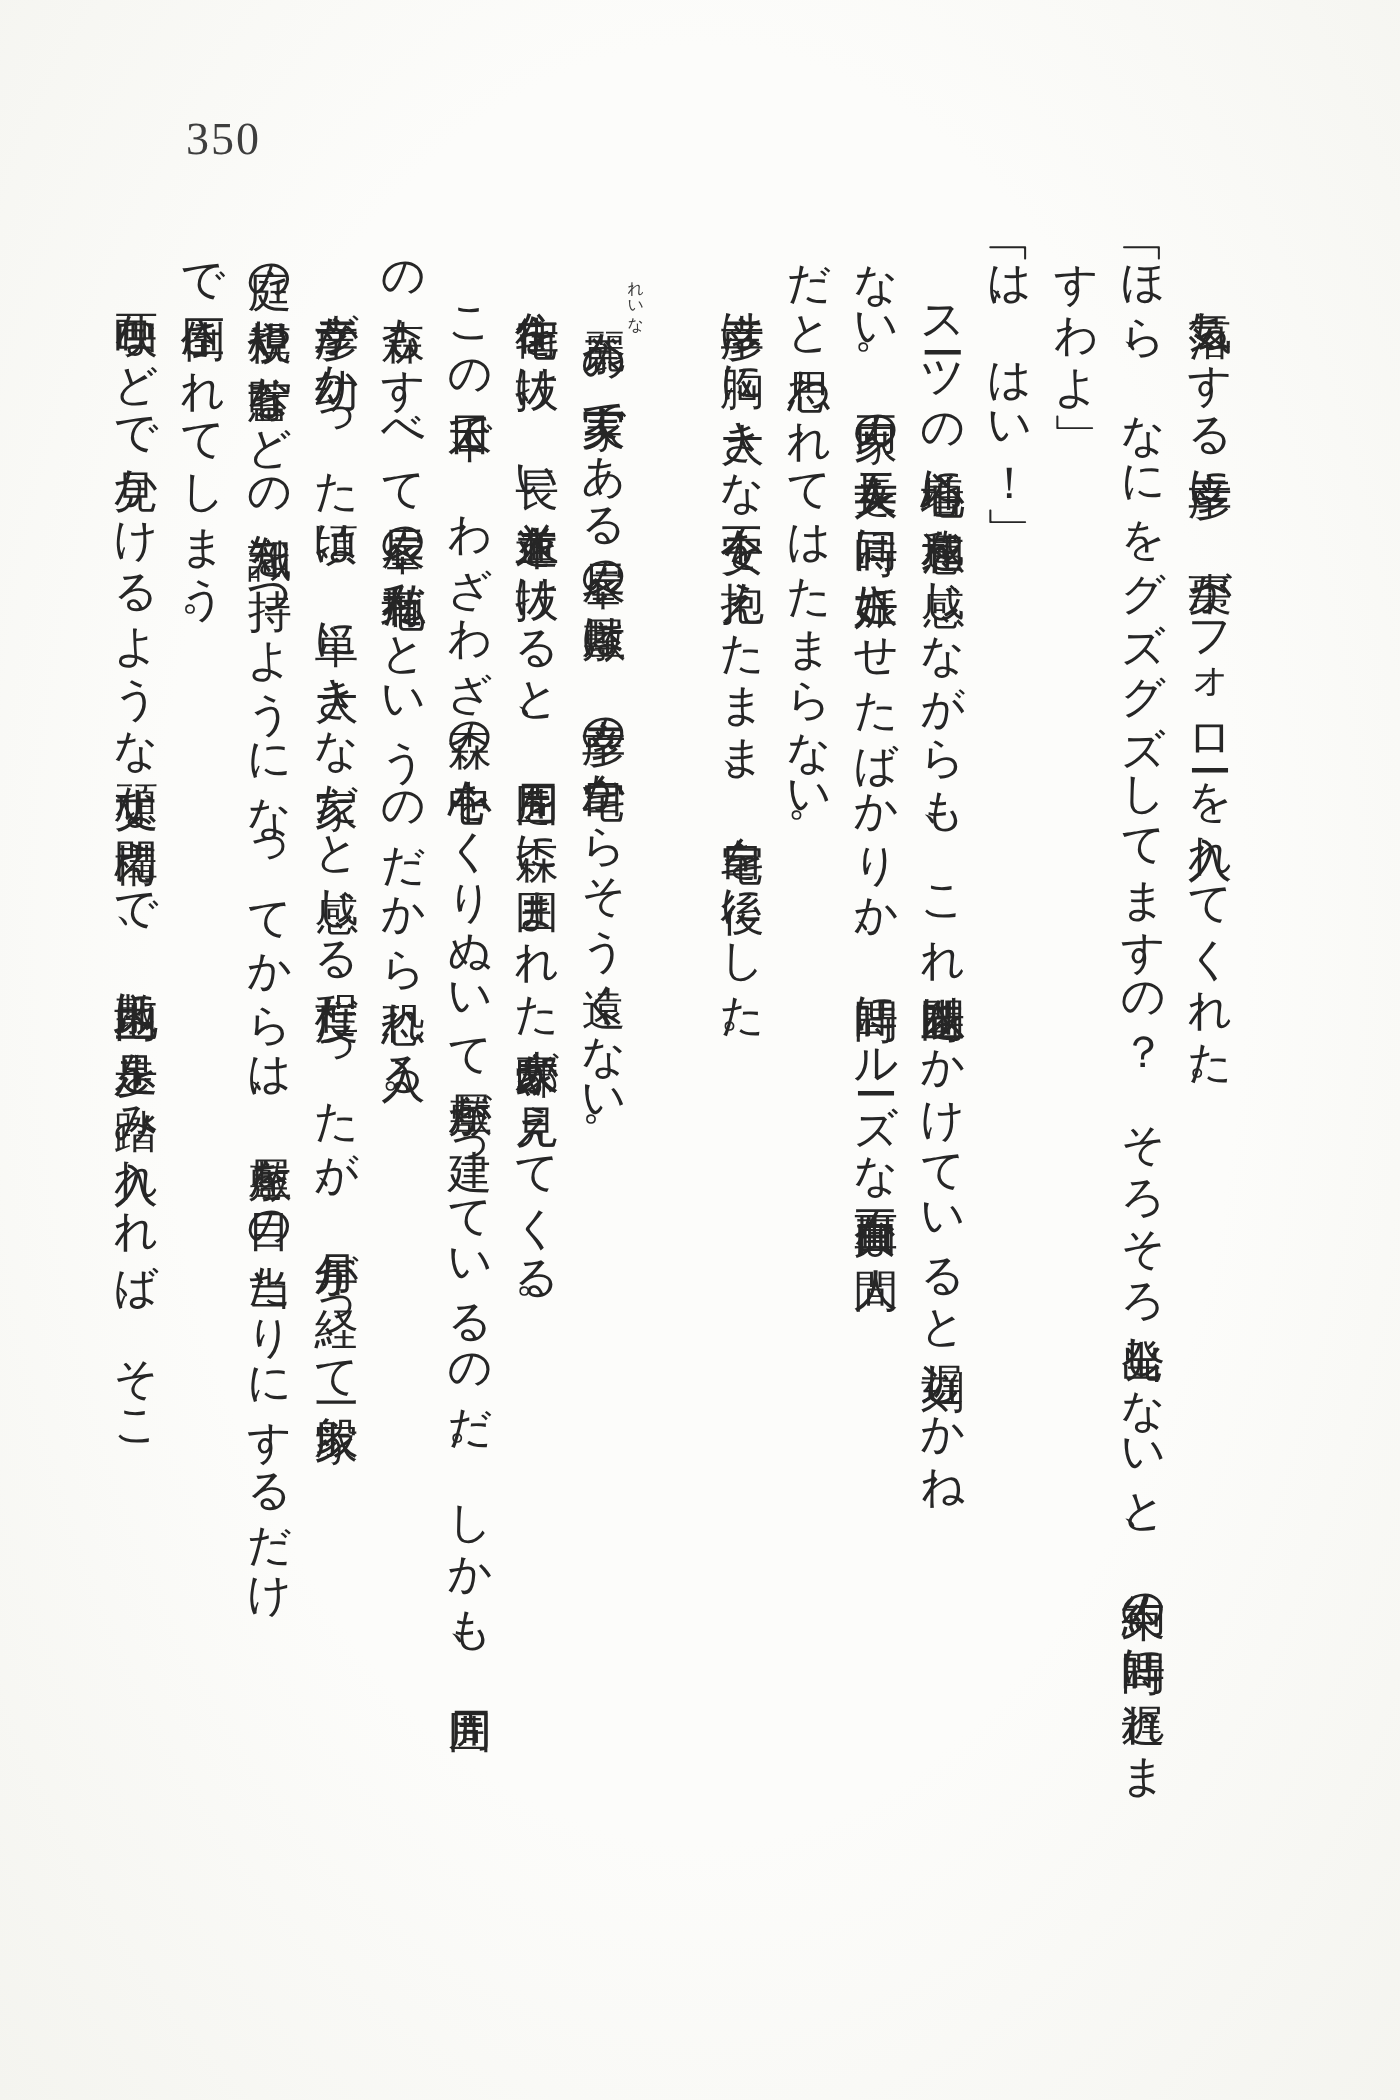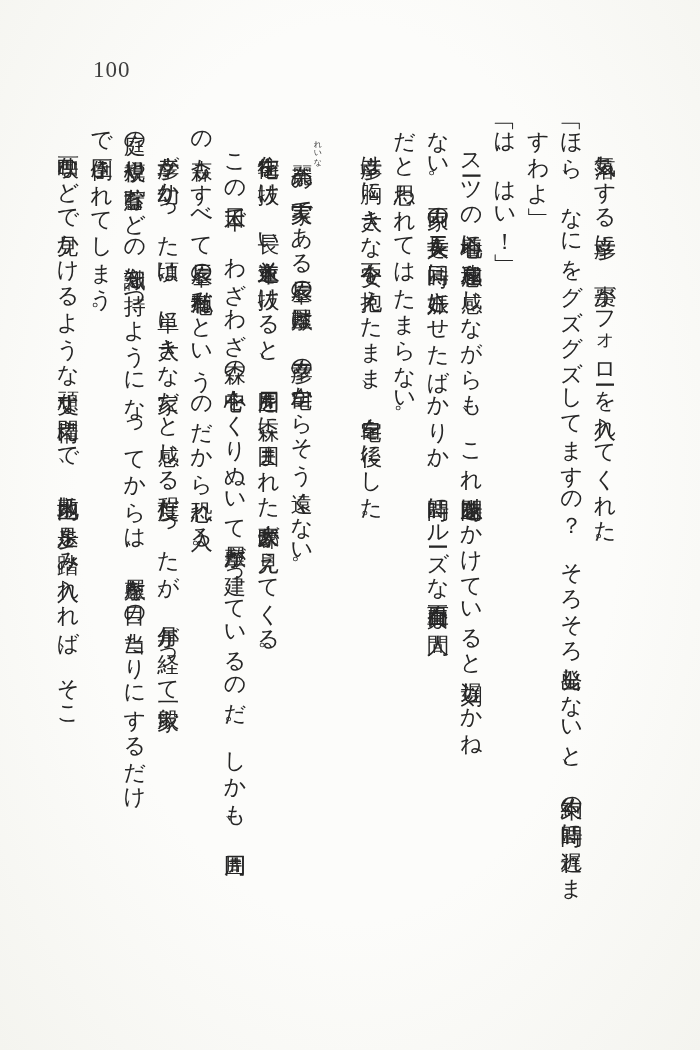--- a/index.html
+++ b/index.html
@@ -38,21 +38,21 @@
   ruby { ruby-align: center; }
   rt {
     font-size: 8px;
     letter-spacing: 0;
     color: #3a3a3a;
   }
 </style>
 </head>
 <body>
 
-<div class="page-number">100</div>
+<div class="page-number">350</div>
 
 <div class="text-block" id="text-block">
     <div class="col">　気落ちする幸彦に、棗がフォローを入れてくれた。</div>
     <div class="col">「ほら、なにをグズグズしてますの？　そろそろ出発しないと、約束の時間に遅れま</div>
     <div class="col">すわよ」</div>
     <div class="col">「は、はい！」</div>
     <div class="col">　スーツの着心地に違和感を感じながらも、これ以上時間をかけていると遅刻しかね</div>
     <div class="col">ない。両家の長女二人を同時に妊娠させたばかりか、時間にルーズな不真面目な人間</div>
     <div class="col">だと思われてはたまらない。</div>
     <div class="col">　幸彦は胸に大きな不安を抱えたまま、自宅を後にした。</div>

